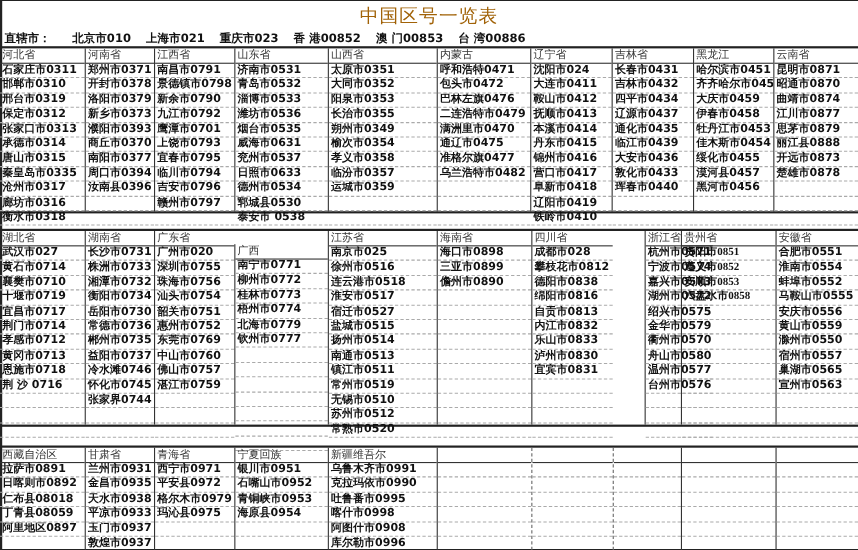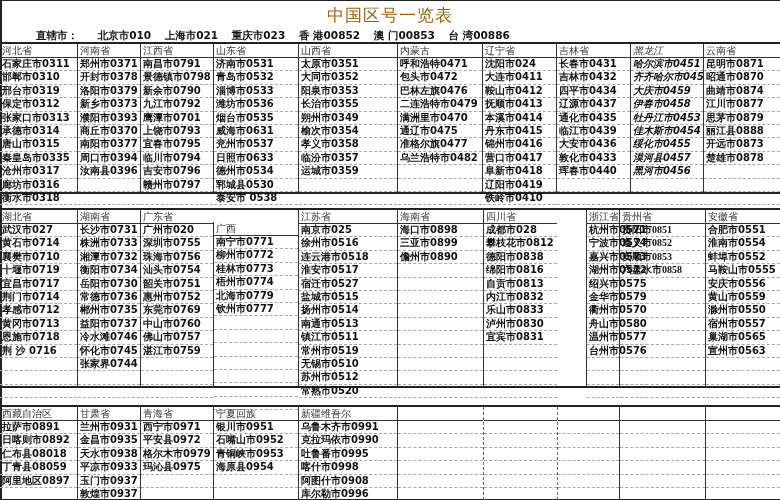--- a/index.html
+++ b/index.html
@@ -1,21 +1,21 @@
 <!DOCTYPE html>
 <html><head>
 <meta charset="utf-8">
 <style>
   html, body { margin:0; padding:0; background:#fff; }
   body { width:780px; height:500px; overflow:hidden; font-family:"DejaVu Sans", sans-serif; color:#111; position:relative; }
   .frame { position:absolute; left:0; top:0; width:778px; height:498px; border:1px solid #222; border-left:2px solid #222; }
   .title { position:absolute; left:0; top:2px; width:780px; height:26px; text-align:center; font-family:"DejaVu Serif", serif; font-size:17px; line-height:26px; color:#a16207; letter-spacing:1px; }
   .direct { position:absolute; left:4px; top:28px; height:14px; font-size:10.5px; font-weight:bold; line-height:14px; white-space:nowrap; }
   .direct span { margin-right:10px; }
-  .direct .lbl { margin-right:16px;margin-left:32px; }
+  .direct .lbl { margin-right:16px; }
   .section { position:absolute; left:0; width:780px; border-top:2px solid #222; border-bottom:2px solid #222; }
   .col { position:absolute; top:0; bottom:0; border-left:1.5px solid #333; box-sizing:border-box; }
   .col.dashed { border-left:1px dashed #666; }
   .col.first { border-left:none; }
   .hdr { height:13px; line-height:13px; font-size:10px; padding-left:2px; border-bottom:1.5px solid #333; color:#333; white-space:nowrap; overflow:hidden; }
   .row { height:12.4px; line-height:12.4px; font-size:10px; font-weight:bold; padding-left:2px; border-bottom:1px dashed #aaa; white-space:nowrap; overflow:hidden; }
 </style>
 </head>
 <body>
 
@@ -139,21 +139,21 @@
         <div class="row">四平市0434</div>
         <div class="row">辽源市0437</div>
         <div class="row">通化市0435</div>
         <div class="row">临江市0439</div>
         <div class="row">大安市0436</div>
         <div class="row">敦化市0433</div>
         <div class="row">珲春市0440</div>
         <div class="row"></div>
         <div class="row"></div>
       </div>
-      <div class="col" style="left: 630px; width: 73px; font-style: italic;">
+      <div class="col" style="left: 630px; width: 73px;">
         <div class="hdr">黑龙江</div>
         <div class="row">哈尔滨市0451</div>
         <div class="row">齐齐哈尔市0452</div>
         <div class="row">大庆市0459</div>
         <div class="row">伊春市0458</div>
         <div class="row">牡丹江市0453</div>
         <div class="row">佳木斯市0454</div>
         <div class="row">绥化市0455</div>
         <div class="row">漠河县0457</div>
         <div class="row">黑河市0456</div>

